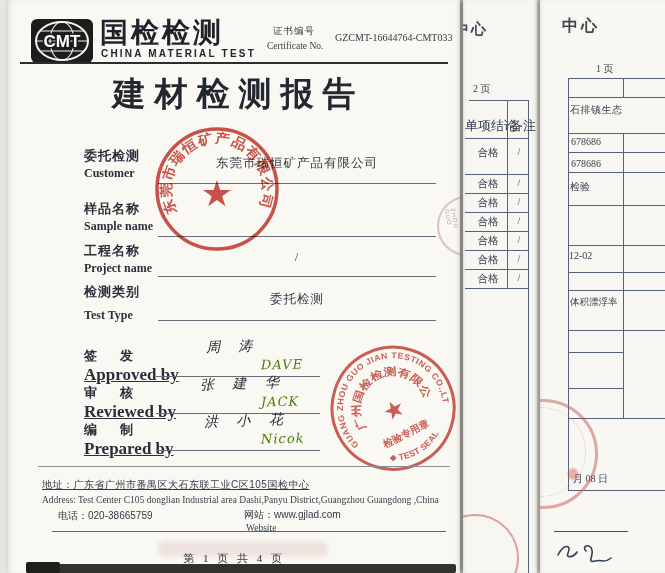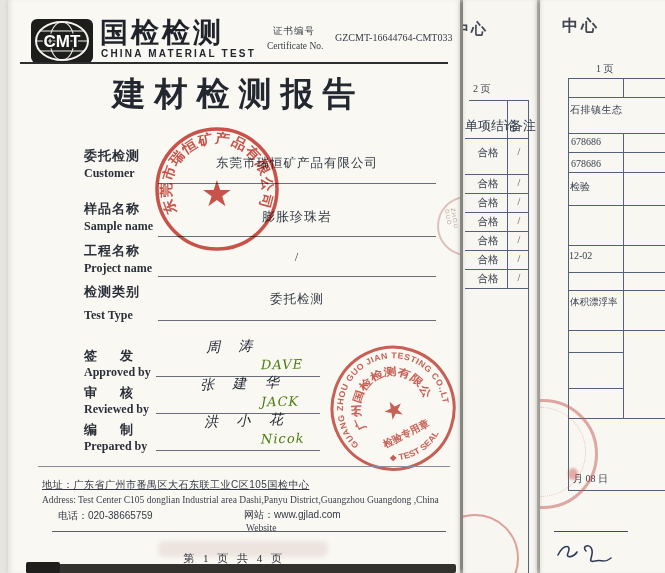--- a/index.html
+++ b/index.html
@@ -31,21 +31,21 @@
   .field{position:absolute;left:0;width:452px;height:42px;}
   .flab-cn{position:absolute;left:76px;top:0;font-weight:bold;font-size:13px;letter-spacing:1px;color:#2b2f39;}
   .flab-en{position:absolute;left:76px;top:19px;font-family:"Liberation Serif",serif;font-weight:bold;font-size:12px;color:#2b2f39;}
   .fval{position:absolute;left:150px;top:8px;width:278px;text-align:center;
     font-family:"Liberation Serif",serif;font-size:12.5px;color:#333a46;letter-spacing:1px;}
   .fline{position:absolute;left:150px;top:34px;width:278px;border-top:1px solid #696e79;}
 
   
   .sign{position:absolute;left:0;width:340px;height:38px;}
   .slab-cn{position:absolute;left:76px;top:2px;font-weight:bold;font-size:13px;color:#2b2f39;letter-spacing:5px;}
-  .slab-en{position:absolute;left:76px;top:20px;font-family:"Liberation Serif",serif;font-weight:bold;font-size:12px;color:#2b2f39;}
+  .slab-en{position:absolute;left:76px;top:20px;font-family:"Liberation Serif",serif;font-weight:bold;font-size:17px;color:#2b2f39;text-decoration:underline;}
   .shand-cn{position:absolute;left:198px;top:-7px;font-family:"DejaVu Serif",serif;font-style:italic;
     font-size:14px;letter-spacing:7px;color:#252b37;transform:rotate(-2deg);}
   .shand-en{position:absolute;left:221px;top:12px;font-family:"DejaVu Serif",serif;font-style:italic;
     font-size:13px;color:#4d7c0f;transform:rotate(-1deg);letter-spacing:1px;margin-left:32px;}
   .sline{position:absolute;left:148px;top:31px;width:164px;border-top:1px solid #696e79;}
 
   
   .seal{opacity:.85;mix-blend-mode:multiply;}
   #test-seal{transform:rotate(-27deg);}
   .edge-ring{left:429px;top:196px;width:56px;height:56px;border:2px solid rgba(186,128,122,.45);border-radius:50%;}
@@ -116,21 +116,20 @@
 
   <div class="field" style="top:147px">
     <div class="flab-cn">委托检测</div>
     <div class="flab-en">Customer</div>
     <div class="fval">东莞市瑞恒矿产品有限公司</div>
     <div class="fline" style="top:36px"></div>
   </div>
   <div class="field" style="top:200px">
     <div class="flab-cn">样品名称</div>
     <div class="flab-en">Sample name</div>
-    <div class="fval" style="font-size:13px">膨胀珍珠岩</div>
     <div class="fline" style="top:36px"></div>
   </div>
   <div class="field" style="top:242px">
     <div class="flab-cn">工程名称</div>
     <div class="flab-en">Project name</div>
     <div class="fval">/</div>
     <div class="fline" style="top:34px"></div>
   </div>
   <div class="field" style="top:283px">
     <div class="flab-cn">检测类别</div>

